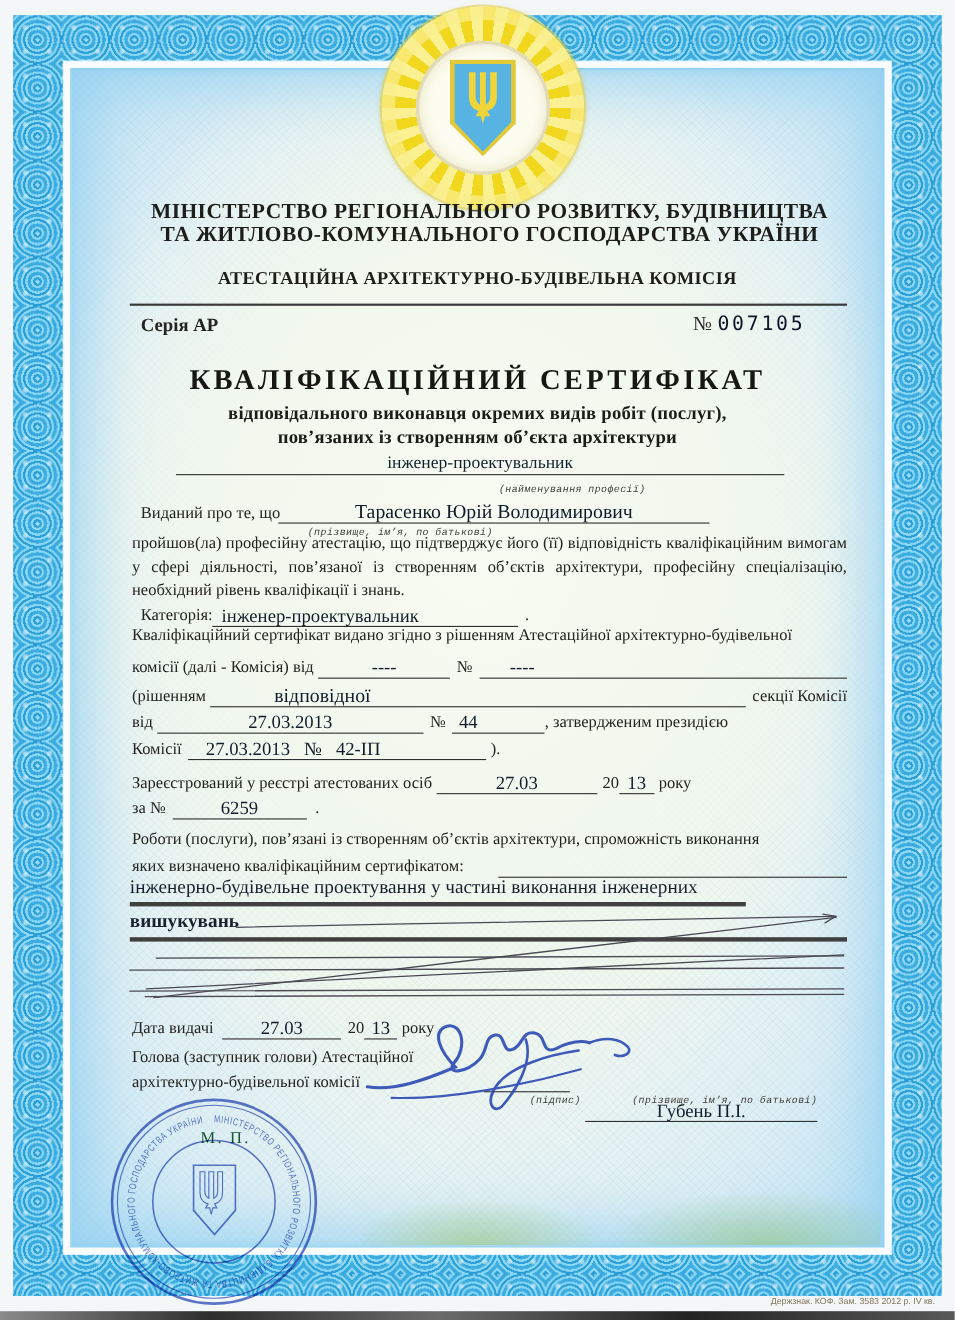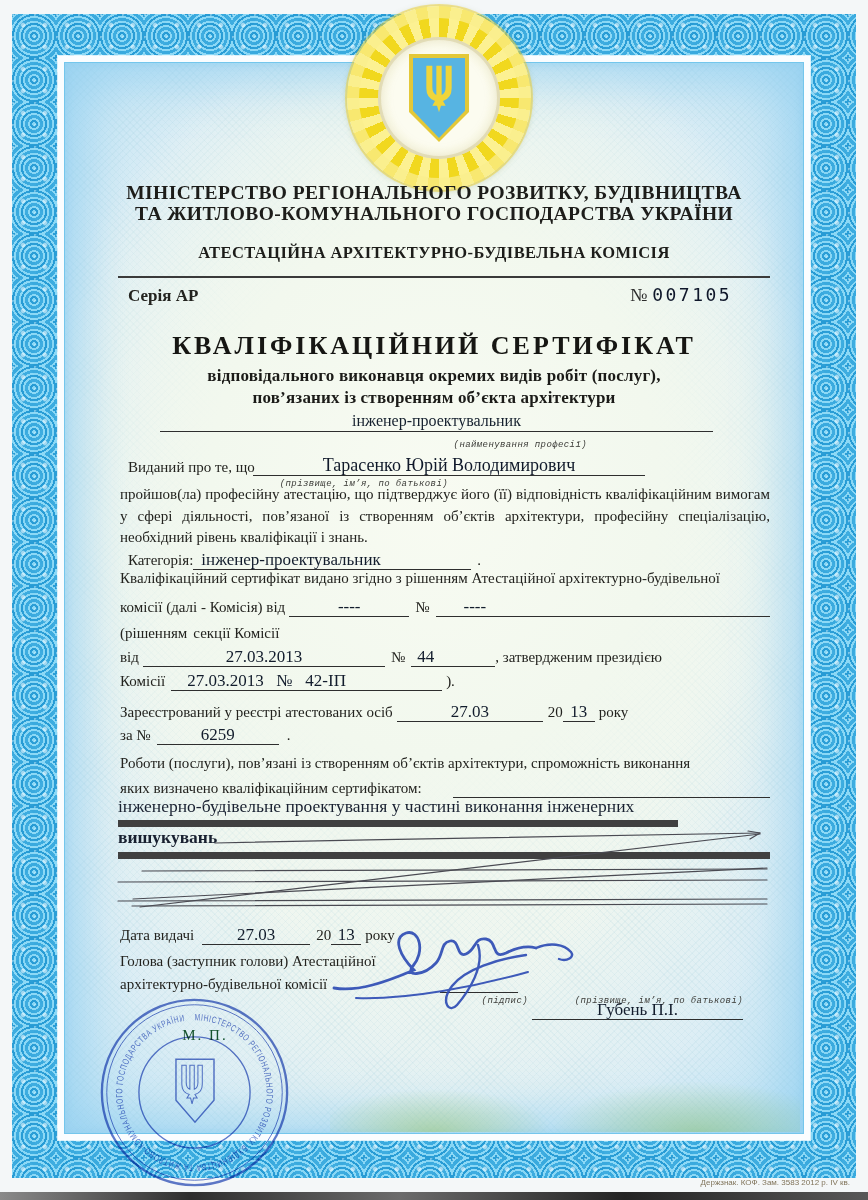--- a/index.html
+++ b/index.html
@@ -60,32 +60,32 @@
   .txt{color:#23231f;z-index:5;}
   .center{text-align:right;font-family:Liberation Mono, monospace;}
   .row{position:absolute;display:flex;align-items:flex-end;white-space:pre;color:#23231f;z-index:5;
        font-size:15px;line-height:20px;}
   .bl{border-bottom:1px solid #2e2e2e;text-align:center;white-space:pre;}
   .val{font-size:17px;color:#121c2c;line-height:19px;}
   .cap{font-style:italic;font-size:9px;color:#3c3c38;letter-spacing:.4px;z-index:5;}
   .mini-label{font-size:15px;}
   
   .ministry{left:64px;top:183px;width:740px;z-index:5;font-weight:bold;font-size:19.5px;line-height:20.5px;
-    letter-spacing:.4px;color:#1d1d1a;text-align:center;}
+    letter-spacing:.4px;color:#1d1d1a;text-align:center;padding-left:11px;}
   .commission{left:64px;top:243px;width:740px;z-index:5;font-weight:bold;font-size:16.5px;color:#1d1d1a;
     letter-spacing:.4px;text-align:center;}
   .hrule{left:118px;top:276px;width:652px;height:0;border-top:2px solid #3a3a3a;z-index:5;}
   .series{left:128px;top:286px;font-weight:bold;font-size:17px;z-index:5;}
   .serialbox{left:630px;top:284px;z-index:5;display:flex;align-items:baseline;gap:5px;}
   .serial-no{font-size:18px;color:#2c2c2c;}
   .serial-digits{font-family:"DejaVu Sans Mono",monospace;font-size:18px;letter-spacing:2.5px;color:#0f172a;}
   .title-main{left:64px;top:331px;width:740px;font-weight:bold;font-size:26px;letter-spacing:3px;
     color:#161613;text-align:center;z-index:5;}
   .title-sub{left:64px;width:740px;font-weight:bold;font-size:17px;color:#1b1b18;text-align:center;z-index:5;letter-spacing:.2px;}
-  .works-line{border-bottom:7px solid #404040;font-size:17.5px;color:#182030;z-index:5;}
+  .works-line{border-bottom:4px solid #404040;font-size:17.5px;color:#182030;z-index:5;}
   .footer-note{right:18px;top:1178px;font-family:"Liberation Sans",sans-serif;font-size:8px;color:#80745a;z-index:6;}
   .scanband{left:0;bottom:0;width:868px;height:8px;z-index:9;
     background:linear-gradient(to right,#8a8a8a,#2e2e2e 22%,#6b6b6b 46%,#232323 72%,#585858);}
   .mp{left:163px;top:1027px;width:84px;text-align:center;font-size:15px;letter-spacing:2px;color:#14532d;z-index:5;}
   .sig-svg{left:328px;top:914px;z-index:7;}
   .seal-svg{left:97px;top:995px;z-index:8;mix-blend-mode:multiply;opacity:.82;}
   .strikes{left:0;top:0;z-index:6;pointer-events:none;}
 </style>
 </head>
 <body>
@@ -141,20 +141,21 @@
 
 <div class="row" style="left:120px;top:568px;width:650px;">Кваліфікаційний сертифікат видано згідно з рішенням Атестаційної архітектурно-будівельної</div>
 <div class="row" style="left:120px;top:593px;width:650px;height:24px;">
   <span>комісії (далі - Комісія) від</span>
   <span class="bl val" style="width:120px;margin-left:4px;">----</span>
   <span style="margin:0 6px;">№</span>
   <span class="bl val" style="flex:1;text-align:left;padding-left:28px;">----</span>
 </div>
 <div class="row" style="left:120px;top:618px;width:650px;height:25px;">
   <span>(рішенням</span>
+  <span class="bl val" style="flex:1;text-align:left;padding-left:58px;font-size:18px;margin-left:4px;">відповідної</span>
   <span style="margin-left:6px;">секції Комісії</span>
 </div>
 <div class="row" style="left:120px;top:642px;width:650px;height:25px;">
   <span>від</span>
   <span class="bl val" style="width:242px;margin-left:4px;">27.03.2013</span>
   <span style="margin:0 6px;">№</span>
   <span class="bl val" style="width:78px;text-align:left;padding-left:6px;">44</span>
   <span>, затвердженим президією</span>
 </div>
 <div class="row" style="left:120px;top:666px;width:650px;height:25px;">

